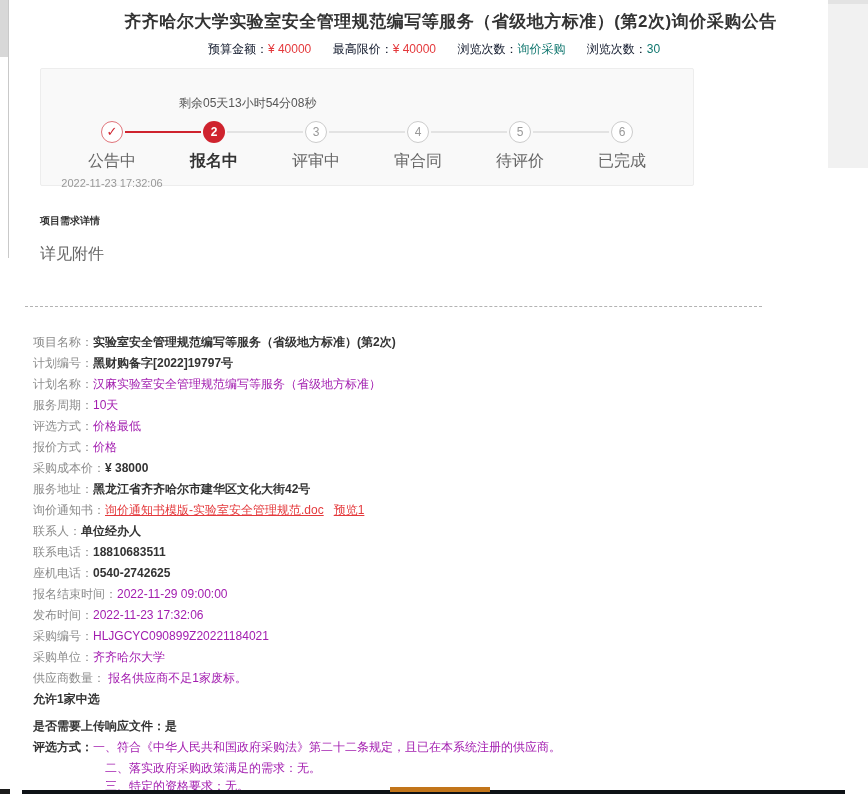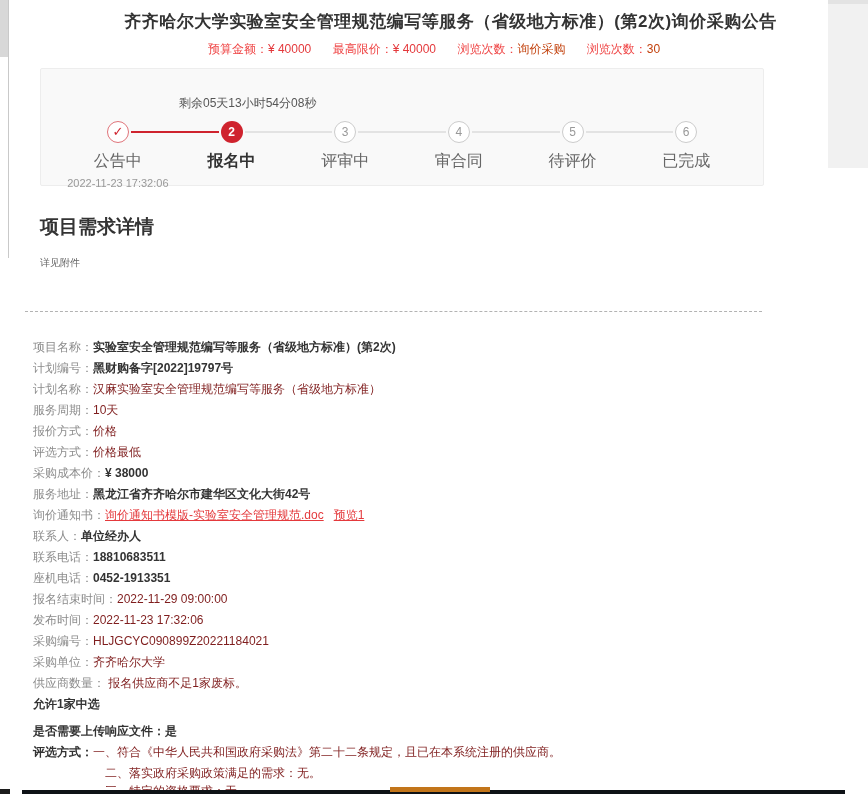--- a/index.html
+++ b/index.html
@@ -14,56 +14,56 @@
   .tr-gray  { position:absolute; left:828px; top:0; width:40px; height:168px; background:#f1f1f1; }
   .tr-gray-top { position:absolute; left:828px; top:0; width:40px; height:4px; background:#e3e3e3; }
   .bl-sq    { position:absolute; left:0; top:789px; width:10px; height:5px; background:#1c1c1c; }
   .b-bar    { position:absolute; left:22px; top:790px; width:823px; height:4px; background:#0e1216; }
   .b-orange { position:absolute; left:390px; top:787px; width:100px; height:5px; background:#c2751a; }
 
   
   .title { margin:0; padding-top:10px; text-align:center; font-size:17px; font-weight:bold; color:#333; letter-spacing:.5px;padding-left:33px; }
   .meta  { margin-top:8px; text-align:center; font-size:12px; color:#999; }
   .meta .grp { margin:0 9px; white-space:nowrap; }
-  .meta .lbl { color:#ef4444; }
+  .meta .lbl { color:#0f172a; }
   .meta .red { color:#e4393c; }
-  .meta .val { color:#c2410c; }
+  .meta .val { color:#0f766e; }
 
   
-  .card { margin:10px 0 5px 40px; width:724px; height:118px; box-sizing:border-box;
+  .card { margin:10px 0 5px 40px; width:654px; height:118px; box-sizing:border-box;
           border:1px solid #ededed; background:#f9f9f9; border-radius:2px; padding-top:26px; }
   .countdown { margin-left:138px; height:16px; font-size:12px; color:#555; }
   .steps { display:flex; margin:10px 20px 0; }
   .step  { flex:1; position:relative; text-align:center; }
   .step .circle { width:22px; height:22px; margin:0 auto; border-radius:50%; box-sizing:border-box;
                   font-size:12px; background:#fff; position:relative; z-index:2; }
   .step.done   .circle { border:1px solid #e0747a; color:#cf232e; line-height:20px; font-size:13px; }
   .step.active .circle { background:#cf232e; color:#fff; line-height:22px; font-weight:bold; }
   .step.pending .circle { border:1px solid #ccc; color:#999; line-height:20px; }
   .step:not(:last-child)::after { content:""; position:absolute; top:10px; z-index:1;
     left:calc(50% + 13px); right:calc(-50% + 13px); border-top:2px solid #e3e3e3; }
   .step.done:not(:last-child)::after { border-color:#cf232e; }
   .slabel { margin-top:8px; font-size:16px; color:#666; }
   .step.active .slabel { color:#333; font-weight:bold; }
   .stime { margin-top:5px; font-size:11px; color:#999; }
 
   
-  .section-h { margin:28px 0 0 40px; font-size:19px; font-weight:bold; color:#333; }
-  .attach    { margin:16px 0 0 40px; font-size:10px; color:#666; }
+  .section-h { margin:28px 0 0 40px; font-size:10px; font-weight:bold; color:#333; }
+  .attach    { margin:16px 0 0 40px; font-size:16px; color:#666; }
   .dashed    { margin:41px 0 0 25px; width:737px; height:0; border-top:1px dashed #b3b3b3; }
 
   
   .details { margin:29px 0 0 33px; font-size:12px; color:#666; }
   .drow { margin-bottom:8.5px; line-height:12.5px; white-space:nowrap; }
   .drow .dlbl { color:#8c8c8c; }
   .drow.bold-label .dlbl { color:#333; font-weight:bold; }
   .drow.indent { padding-left:72px; margin-bottom:5px; }
   .drow.gap { margin-top:14.5px; }
   .drow.pull { margin-top:-6px; }
-  .seg.normal { color:#7f1d1d; }
+  .seg.normal { color:#a21caf; }
   .seg.bold { color:#333; font-weight:bold; }
   .seg.link { color:#e4393c; text-decoration:underline; margin-right:10px; cursor:pointer; }
 </style>
 </head>
 <body>
 
 <div class="tl-gray"></div>
 <div class="l-line"></div>
 <div class="tr-gray"></div>
 <div class="tr-gray-top"></div>
@@ -109,28 +109,28 @@
 
 <div class="section-h">项目需求详情</div>
 <div class="attach">详见附件</div>
 <div class="dashed"></div>
 
 <div class="details" id="details">
     <div class="drow"><span class="dlbl">项目名称：</span><span class="seg bold">实验室安全管理规范编写等服务（省级地方标准）(第2次)</span></div>
     <div class="drow"><span class="dlbl">计划编号：</span><span class="seg bold">黑财购备字[2022]19797号</span></div>
     <div class="drow"><span class="dlbl">计划名称：</span><span class="seg normal">汉麻实验室安全管理规范编写等服务（省级地方标准）</span></div>
     <div class="drow"><span class="dlbl">服务周期：</span><span class="seg normal">10天</span></div>
+    <div class="drow"><span class="dlbl">评选方式：</span><span class="seg normal">价格最低</span></div>
     <div class="drow"><span class="dlbl">报价方式：</span><span class="seg normal">价格</span></div>
-    <div class="drow"><span class="dlbl">评选方式：</span><span class="seg normal">价格最低</span></div>
     <div class="drow"><span class="dlbl">采购成本价：</span><span class="seg bold">¥ 38000</span></div>
     <div class="drow"><span class="dlbl">服务地址：</span><span class="seg bold">黑龙江省齐齐哈尔市建华区文化大街42号</span></div>
     <div class="drow"><span class="dlbl">询价通知书：</span><span class="seg link">询价通知书模版-实验室安全管理规范.doc</span><span class="seg link">预览1</span></div>
     <div class="drow"><span class="dlbl">联系人：</span><span class="seg bold">单位经办人</span></div>
     <div class="drow"><span class="dlbl">联系电话：</span><span class="seg bold">18810683511</span></div>
-    <div class="drow"><span class="dlbl">座机电话：</span><span class="seg bold">0452-1913351</span></div>
+    <div class="drow"><span class="dlbl">座机电话：</span><span class="seg bold">0540-2742625</span></div>
     <div class="drow"><span class="dlbl">报名结束时间：</span><span class="seg normal">2022-11-29 09:00:00</span></div>
     <div class="drow"><span class="dlbl">发布时间：</span><span class="seg normal">2022-11-23 17:32:06</span></div>
     <div class="drow"><span class="dlbl">采购编号：</span><span class="seg normal">HLJGCYC090899Z20221184021</span></div>
     <div class="drow"><span class="dlbl">采购单位：</span><span class="seg normal">齐齐哈尔大学</span></div>
     <div class="drow"><span class="dlbl">供应商数量：</span><span class="seg normal"> 报名供应商不足1家废标。</span></div>
     <div class="drow"><span class="seg bold">允许1家中选</span></div>
     <div class="drow bold-label gap"><span class="dlbl">是否需要上传响应文件：</span><span class="seg bold">是</span></div>
     <div class="drow bold-label"><span class="dlbl">评选方式：</span><span class="seg normal">一、符合《中华人民共和国政府采购法》第二十二条规定，且已在本系统注册的供应商。</span></div>
     <div class="drow indent"><span class="seg normal">二、落实政府采购政策满足的需求：无。</span></div>
     <div class="drow indent"><span class="seg normal">三、特定的资格要求：无。</span></div>

